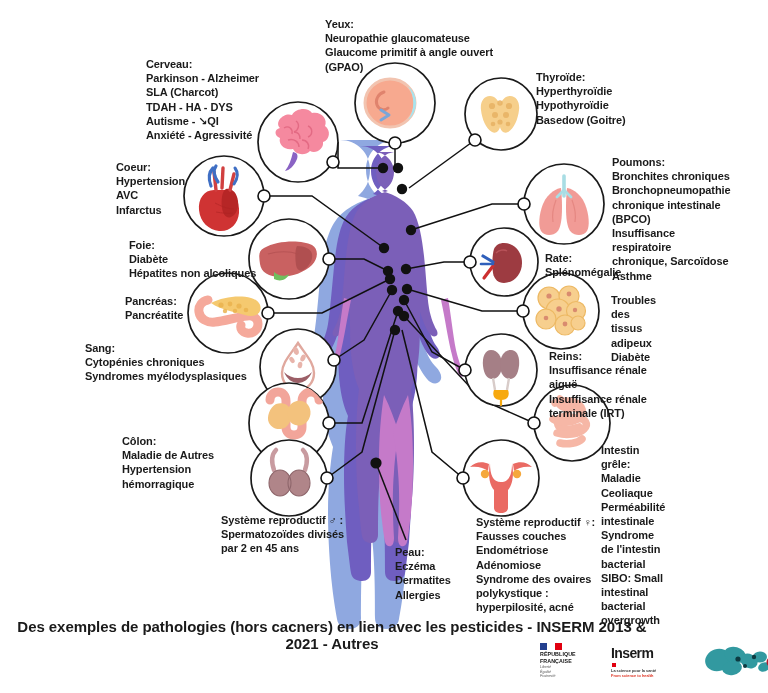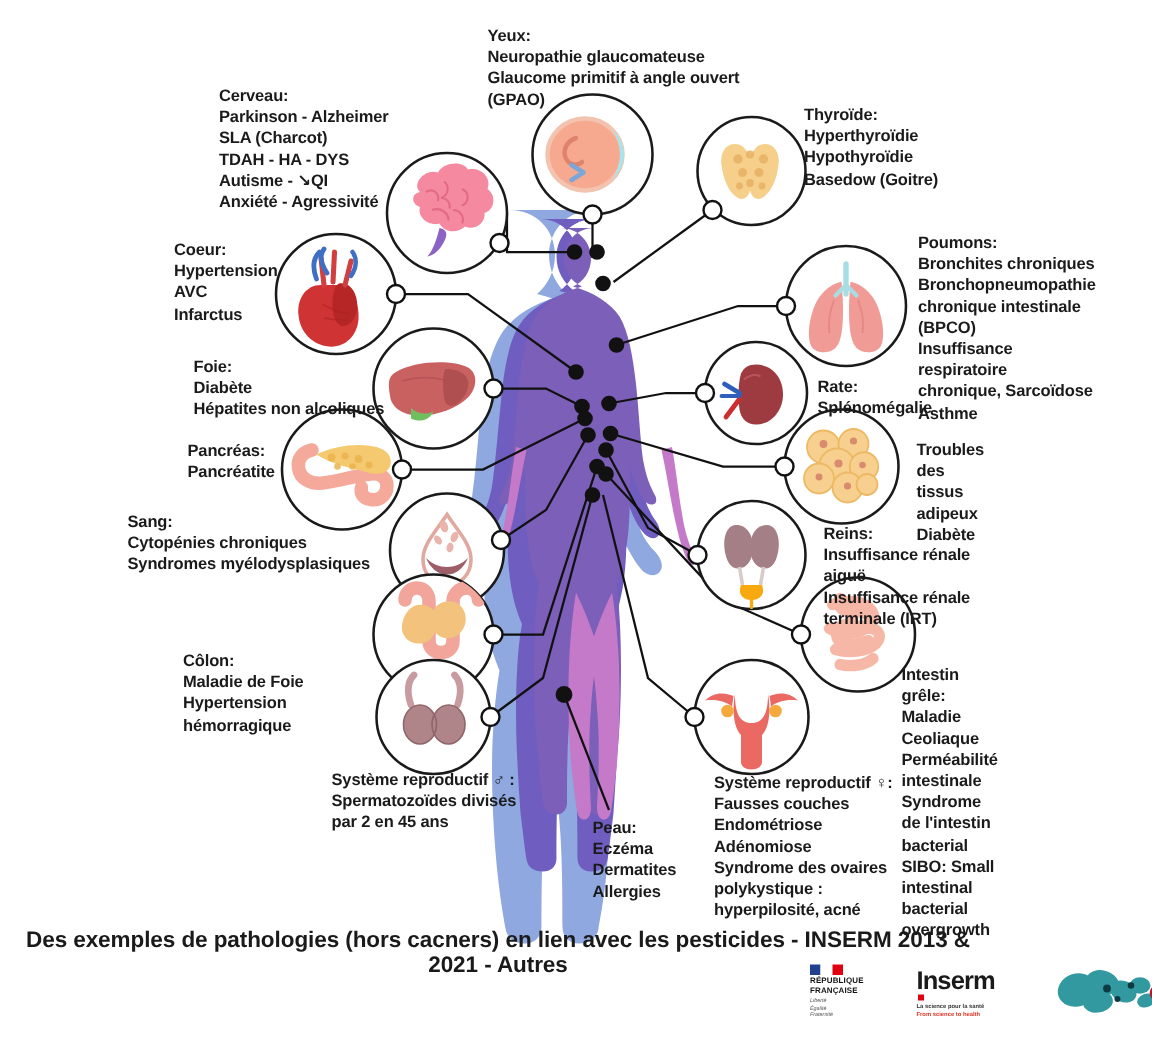--- a/index.html
+++ b/index.html
@@ -26,21 +26,21 @@
   .caption{position:absolute;left:0;right:0;top:618px;text-align:center;
     font-size:15px;font-weight:700;color:#1a1a1a;letter-spacing:-0.05px;}
   .logos{position:absolute;left:528px;top:640px;display:flex;align-items:center;gap:9px;}
   .logo-rf{display:flex;flex-direction:column;gap:1px;width:62px;}
   .rf-flag{display:flex;height:7px;width:22px;}
   .rf-flag i{flex:1;display:block;}
   .rf-b{background:#23408f;}.rf-w{background:#fff;}.rf-r{background:#e1000f;}
   .rf-t1{font-size:5.3px;font-weight:700;color:#111;line-height:6px;letter-spacing:.1px;}
   .rf-t2{font-size:3.6px;color:#555;line-height:4.6px;font-style:italic;}
   .logo-ins{width:82px;}
-  .ins-word{font-size:17px;font-weight:700;color:#1a1a1a;line-height:17px;letter-spacing:-0.6px;}
+  .ins-word{font-size:14px;font-weight:700;color:#1a1a1a;line-height:17px;letter-spacing:-0.6px;}
   .ins-dot{width:4px;height:4px;background:#e1000f;margin:1px 0 1px 1px;}
   .ins-s1{font-size:3.9px;font-weight:700;color:#333;line-height:5px;}
   .ins-s2{font-size:3.9px;font-weight:700;color:#d32;line-height:5px;}
   .logo-art{width:88px;height:42px;}
 </style>
 </head>
 <body>
 
 <div id="stage">
 
@@ -515,21 +515,21 @@
   </div>
 
   <div class="lbl" style="left:537px;top:349px;">
     <span class="hd">Reins:</span>
     <span class="ln">Insuffisance rénale aiguë</span>
     <span class="ln">Insuffisance rénale terminale (IRT)</span>
   </div>
 
   <div class="lbl" style="left:110px;top:434px;">
     <span class="hd">Côlon:</span>
-    <span class="ln">Maladie de Foie</span>
+    <span class="ln">Maladie de Autres</span>
     <span class="ln">Hypertension</span>
     <span class="ln">hémorragique</span>
   </div>
 
   <div class="lbl" style="left:589px;top:443px;">
     <span class="hd">Intestin grêle:</span>
     <span class="ln">Maladie Ceoliaque</span>
     <span class="ln">Perméabilité intestinale</span>
     <span class="ln">Syndrome de l'intestin bacterial</span>
     <span class="ln">SIBO: Small intestinal</span>

